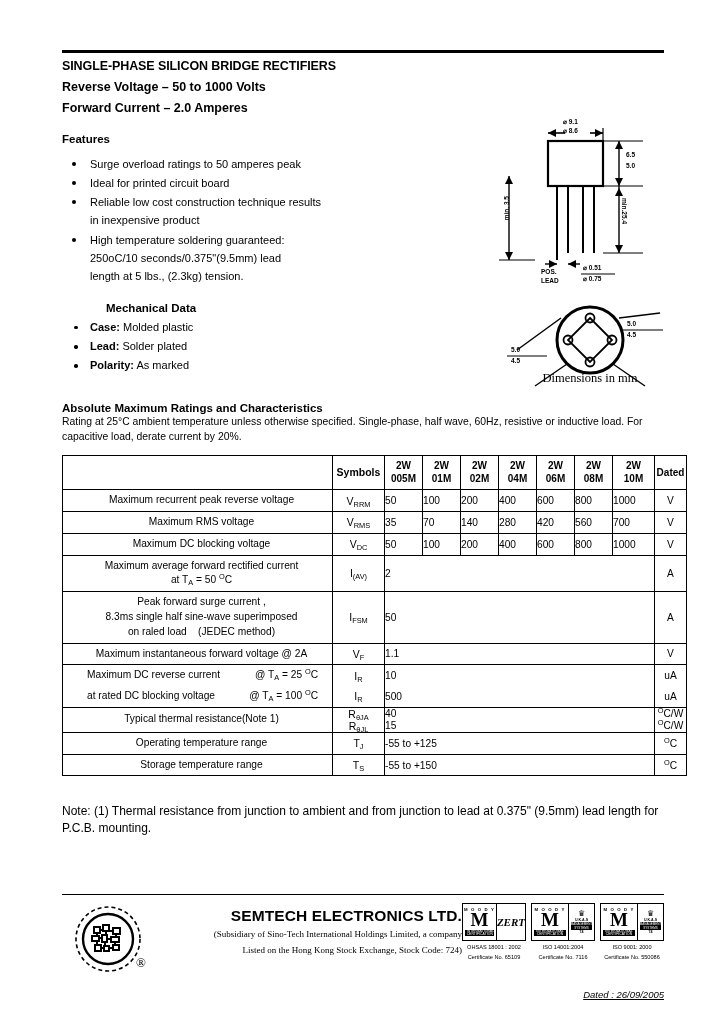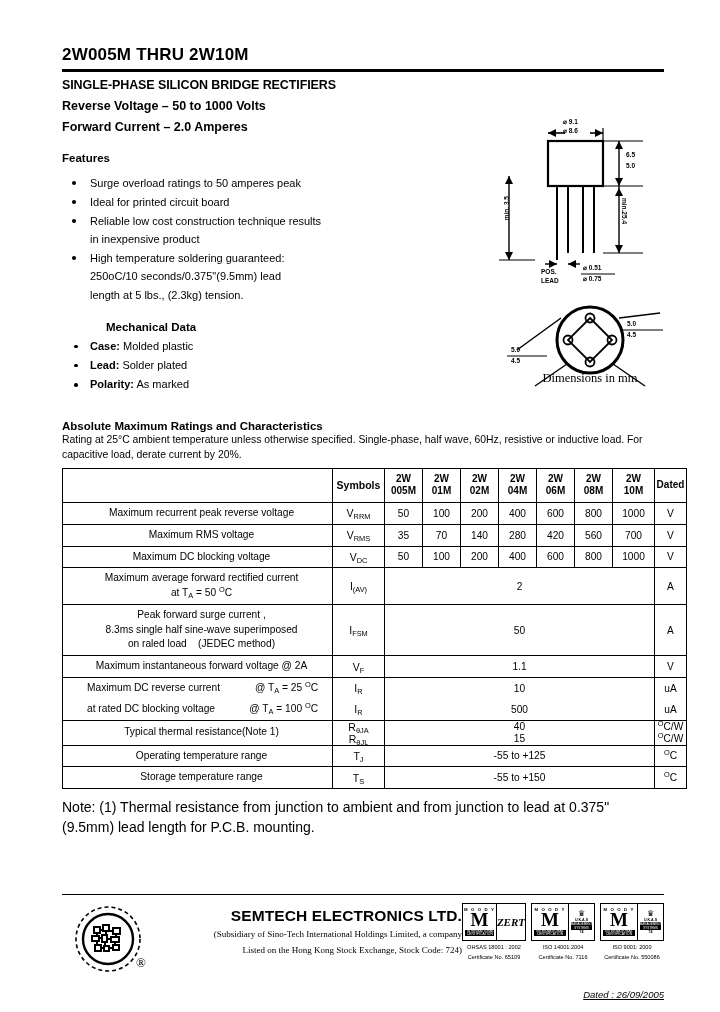--- a/index.html
+++ b/index.html
@@ -42,37 +42,37 @@
   .drawing svg { display:block; }
   .dim-caption {
     position:absolute; left:500px; top:371px; width:180px;
     text-align:center; font-family:"Liberation Serif", serif; font-size:12.5px;
   }
 
   
   .ratings-head { font-size:11.5px; font-weight:bold; margin-top:26px; }
   .ratings-sub { font-size:10.4px; line-height:1.42; margin-top:1px; }
 
-  table.specs { border-collapse:collapse; width:100%; margin-top:5px; table-layout:fixed;border-radius:32px; }
+  table.specs { border-collapse:collapse; width:100%; margin-top:11px; table-layout:fixed;border-radius:32px; }
   table.specs td, table.specs th { border:1px solid #000; padding:0; font-weight:normal; }
   table.specs .desc { text-align:center; padding:3px 4px 3px 12px; font-size:10.2px; line-height:1.45; }
   table.specs .sym  { text-align:center; font-size:10.5px; }
-  table.specs .val  { text-align:center; font-size:10.2px; }
+  table.specs .val  { text-align:left; font-size:10.2px; }
   table.specs .unit { text-align:center; font-size:10.2px; }
   table.specs thead th { text-align:center; font-size:10px; font-weight:bold; line-height:1.25; padding:4px 0; }
   table.specs thead th.sym-h { font-size:10.5px; }
   .hdr2 { display:block; }
   .nb { border-top:0 !important; }
   .nbb { border-bottom:0 !important; }
   sub { font-size:7.4px; vertical-align:baseline; position:relative; top:2px; }
   sup { font-size:7.4px; vertical-align:baseline; position:relative; top:-4px; }
   .cellrow { display:flex; justify-content:space-between; padding:0 10px 0 12px; }
 
   
-  .note { font-size:14px; line-height:1.42; margin-top:9px; }
+  .note { font-size:12px; line-height:1.42; margin-top:27px; }
 
   
   .footer { position:absolute; left:0; right:0; bottom:0; height:118px; }
   .foot-rule { border-top:1.5px solid #000; margin:0 56px 0 62px; }
   .foot-inner { display:flex; align-items:flex-start; padding:6px 56px 0 70px; }
   .logo-wrap { width:96px; flex:0 0 96px; padding-top:4px; }
   .company { flex:1; text-align:right; padding-top:6px; }
   .company .cname { font-size:15.5px; font-weight:bold; letter-spacing:.1px; }
   .company .csub {
     font-family:"Liberation Serif", serif; font-size:9px; line-height:1.45; margin-top:3px;
@@ -97,21 +97,20 @@
   .dated {
     position:absolute; right:56px; bottom:12px;
     font-size:9.5px; font-style:italic; text-decoration:underline;margin-left:16px;
   }
 </style>
 </head>
 <body>
 
 <div class="page">
 
-  <div class="part-title">2W005M THRU 2W10M</div>
   <div class="rule-thick"></div>
   <div class="subtitle">SINGLE-PHASE SILICON BRIDGE RECTIFIERS</div>
   <div class="line2">Reverse Voltage – 50 to 1000 Volts</div>
   <div class="line3">Forward Current – 2.0 Amperes</div>
 
   <div class="sec-head">Features</div>
   <ul class="feat">
     <li>
       <span class="bullet"></span>
       <span>Surge overload ratings to 50 amperes peak</span>

